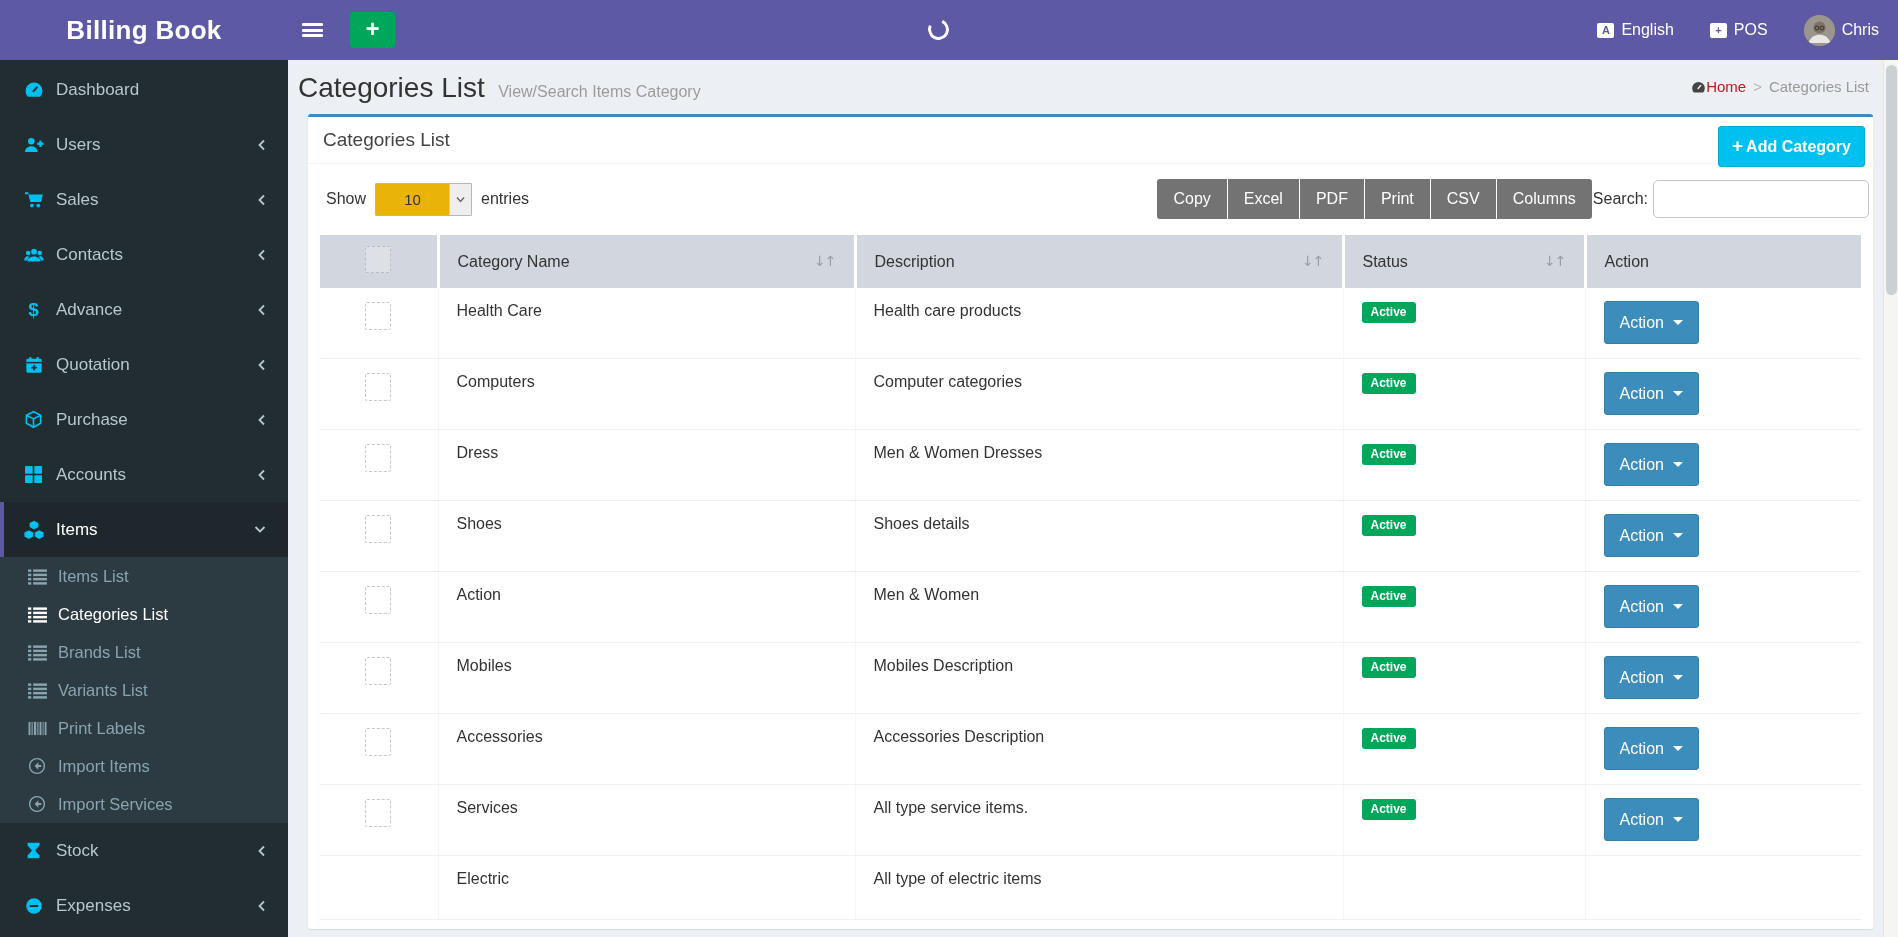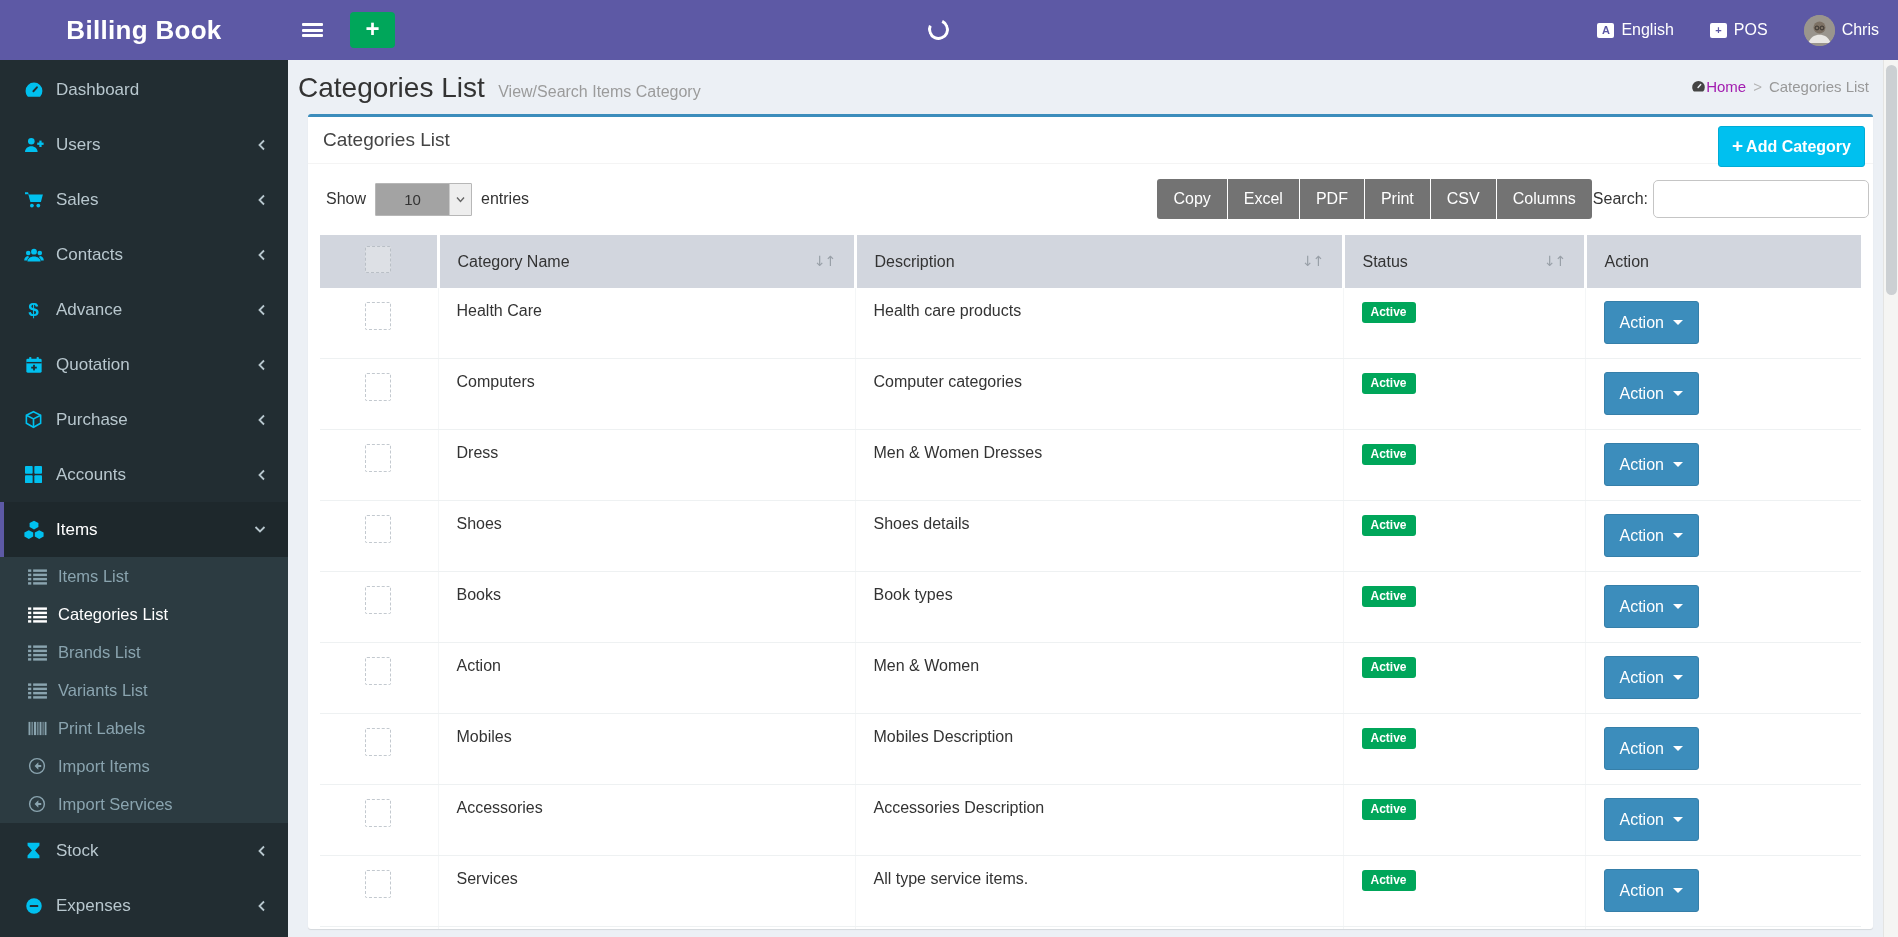--- a/index.html
+++ b/index.html
@@ -32,33 +32,33 @@
   .sb-sub-item .ic{width:20px;margin-right:11px;color:#8aa4af;display:flex;align-items:center;justify-content:center;flex:none}
   .sb-sub-item.active{color:#fff}
   .sb-sub-item.active .ic{color:#fff}
 
   
   .main{margin-left:288px;margin-right:15px;height:877px;position:relative}
   .content-header{position:relative;padding:12px 10px 10px}
   .pg-title{font-size:28px;color:#333;font-weight:400}
   .pg-sub{font-size:16px;color:#9b9b9b;margin-left:9px}
   .breadcrumb{position:absolute;right:14px;top:18px;font-size:15px;color:#444;display:flex;align-items:center;gap:7px}
-  .breadcrumb .home-link{display:flex;align-items:center;cursor:pointer;color:#a21caf}
+  .breadcrumb .home-link{display:flex;align-items:flex-end;cursor:pointer;color:#b91c1c}
   .breadcrumb .sep{color:#b3b3b3}
   .breadcrumb .current{color:#999}
 
   .card{margin:0 10px 0 20px;background:#fff;border-top:3px solid #3c8dbc;border-radius:3px;box-shadow:0 1px 1px rgba(0,0,0,.1);height:815px;overflow:hidden}
   .card-header{position:relative;padding:13px 15px;border-bottom:1px solid #f4f4f4;height:47px}
   .panel-title{font-size:19px;color:#444;line-height:20px}
   .btn-add{position:absolute;right:8px;top:9px;background:#00c0ef;border:1px solid #00acd6;color:#fff;font-size:16px;font-weight:600;padding:0 13px;height:41px;border-radius:3px;cursor:pointer;display:flex;align-items:center;gap:3px}
   .btn-add .plus{font-size:19px;font-weight:bold;line-height:1;padding-bottom:2px}
 
   .controls{display:flex;align-items:center;padding:15px 4px 16px 18px;height:71px}
   .show-group{display:flex;align-items:center;gap:9px;font-size:16px}
-  .select-box{width:97px;height:33px;border:1px solid #b7b7b7;border-radius:1px;display:flex;background:#a3a3a3;cursor:pointer}
+  .select-box{width:97px;height:33px;border:1px solid #b7b7b7;border-radius:1px;display:flex;background:#eab308;cursor:pointer}
   .select-val{flex:1;display:flex;align-items:center;justify-content:center;font-size:15px}
   .select-arrow{width:22px;border-left:1px solid #c9c9c9;background:#eee;display:flex;align-items:center;justify-content:center;color:#555}
   .btn-group{margin-left:auto;display:flex}
   .btn-export{background:#737373;color:#fff;border:none;font-size:16px;padding:10px 16px;cursor:pointer;border-right:1px solid #fff;line-height:20px}
   .btn-export:first-child{border-radius:3px 0 0 3px}
   .btn-export:last-child{border-right:none;border-radius:0 3px 3px 0}
   .search-group{display:flex;align-items:center;margin-left:1px;font-size:16px}
   .search-input{width:216px;height:38px;border:1px solid #c5c5c5;border-radius:5px;margin-left:5px;padding:0 10px;font-size:15px;outline:none;font-family:inherit}
 
   .table-wrap{padding:0 12px}
@@ -511,32 +511,20 @@
     <td class="col-desc">Shoes details</td>
     <td><span class="badge">Active</span></td>
     <td>
       <button class="btn-action">
         <span class="lbl">Action</span>
         <span class="caret"></span>
       </button>
     </td>
   </tr>
 
-  <tr>
-    <td><span class="cbx"></span></td>
-    <td class="col-name">Books</td>
-    <td class="col-desc">Book types</td>
-    <td><span class="badge">Active</span></td>
-    <td>
-      <button class="btn-action">
-        <span class="lbl">Action</span>
-        <span class="caret"></span>
-      </button>
-    </td>
-  </tr>
 
   <tr>
     <td><span class="cbx"></span></td>
     <td class="col-name">Action</td>
     <td class="col-desc">Men &amp; Women</td>
     <td><span class="badge">Active</span></td>
     <td>
       <button class="btn-action">
         <span class="lbl">Action</span>
         <span class="caret"></span>

